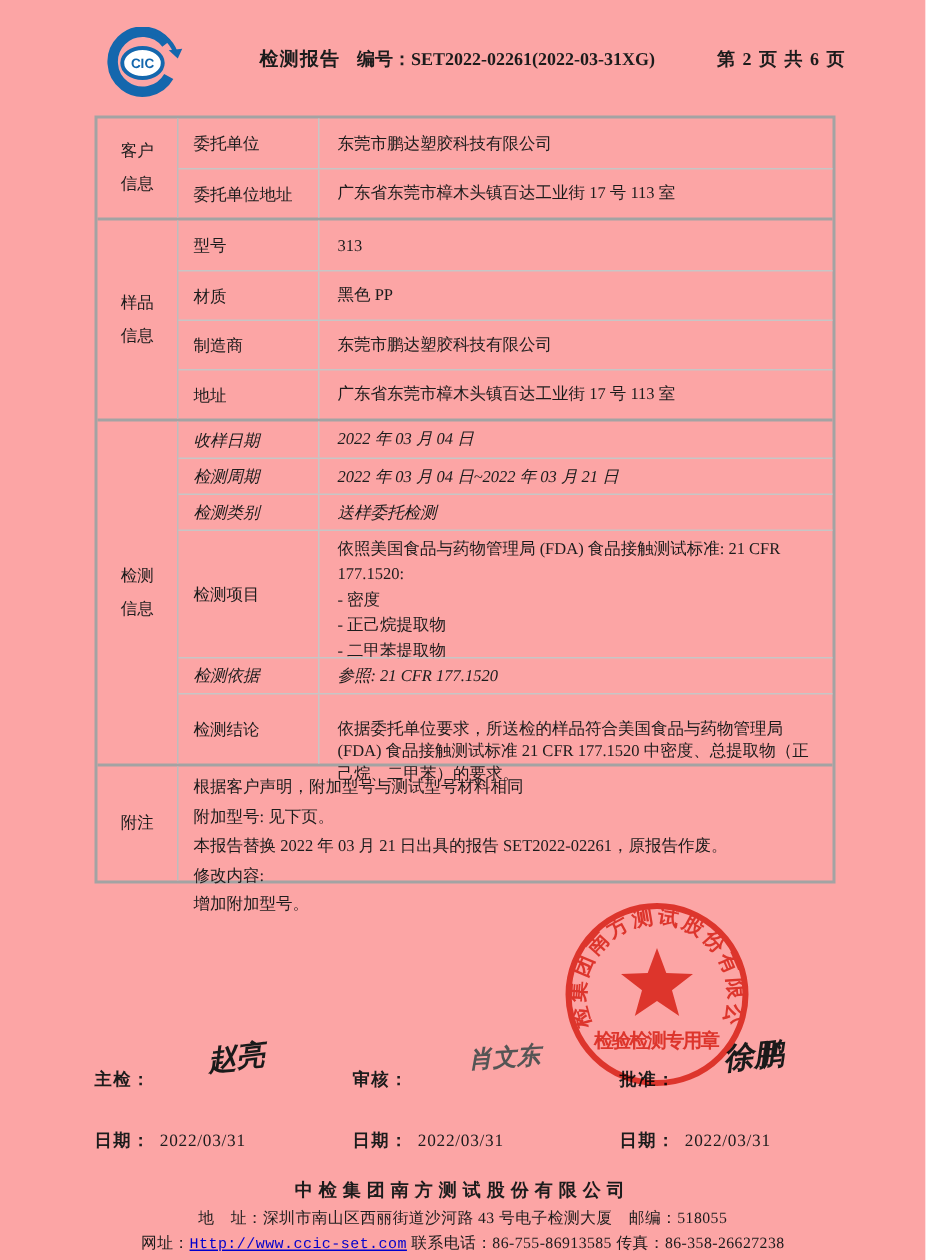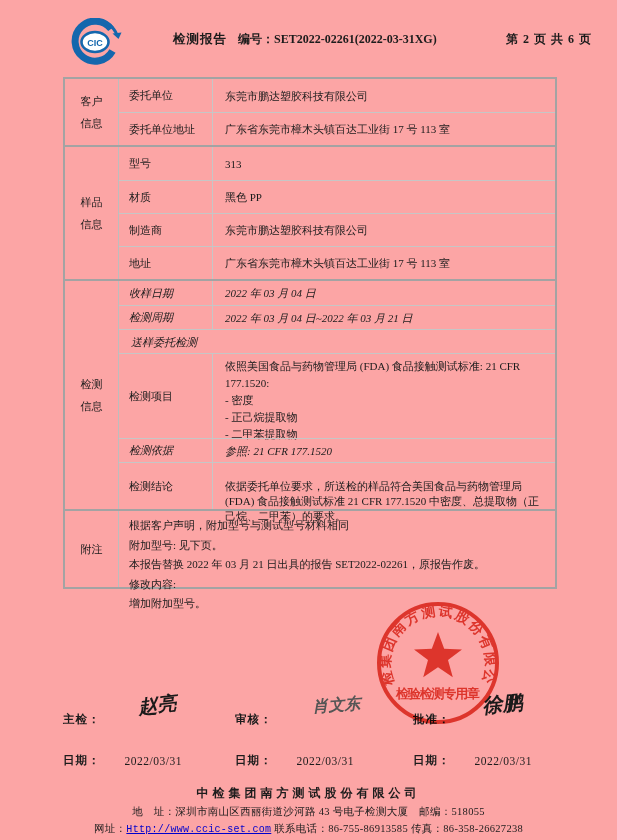--- a/index.html
+++ b/index.html
@@ -4,21 +4,21 @@
 <style>
   * { margin:0; padding:0; box-sizing:border-box; }
   html,body { background:#ffffff; }
   body { font-family:"Liberation Serif","DejaVu Serif",serif; color:#1c1c1c; }
   .page { position:relative; width:617px; height:840px; background:#fca5a5; overflow:hidden; }
 
   
   .hdr-logo { position:absolute; left:66px; top:18px; }
   .hdr-title { position:absolute; left:145px; top:31px; font-size:12.5px; font-weight:bold; letter-spacing:1px;margin-left:28px; }
   .hdr-number { position:absolute; left:238px; top:31px; font-size:12px; font-weight:bold; }
-  .hdr-page { position:absolute; left:478px; top:31px; font-size:12px; font-weight:bold; letter-spacing:1px;margin-left:28px; }
+  .hdr-page { position:absolute; left:478px; top:31px; font-size:12px; font-weight:bold; letter-spacing:1px; }
 
   
   .rpt-table { position:absolute; left:63px; top:77px; width:494px; border:2px solid #a3a3a3; font-size:11px; }
   .sec { display:flex; border-top:2px solid #a3a3a3; }
   .sec:first-child { border-top:none; }
   .cat { width:54px; border-right:1px solid #bdbdbd; display:flex; align-items:center; justify-content:center;
          text-align:center; white-space:pre-line; line-height:2.0; font-weight:normal; }
   .rows { flex:1; display:flex; flex-direction:column; }
   .row { display:flex; border-top:1px solid #c6c6c6; }
   .row:first-child { border-top:none; }
@@ -34,21 +34,21 @@
   .sig-cell { display:flex; align-items:flex-end; height:34px; }
   .sig-role { font-weight:bold; letter-spacing:1px; }
   .sig-name { font-style:italic; font-weight:bold; font-size:19px; color:#1a1a1a;
               font-family:"DejaVu Serif",serif; display:inline-block; }
   .sn1 { transform:rotate(-7deg) translate(38px,-4px); }
   .sn2 { transform:rotate(-4deg) translate(40px,-8px); color:#555; font-size:16px; }
   .sn3 { transform:rotate(-6deg) translate(32px,-6px); font-size:20px; }
   .date-grid { display:grid; grid-template-columns:172px 178px 144px; margin-top:26px; }
   .date-cell { display:flex; align-items:center; }
   .date-label { font-weight:bold; letter-spacing:1px; }
-  .date-value { margin-left:24px; letter-spacing:0.5px; }
+  .date-value { margin-left:6px; letter-spacing:0.5px; }
 
   
   .stamp { position:absolute; left:374px; top:599px; width:128px; height:128px;
            mix-blend-mode:multiply; opacity:0.88; z-index:5; pointer-events:none; }
 
   
   .footer { position:absolute; left:0; top:785px; width:617px; text-align:center; }
   .f-company { font-size:12px; font-weight:bold; letter-spacing:4px; }
   .f-line { font-size:10.5px; margin-top:3px; letter-spacing:0.3px; }
   .f-link { color:#0000cd; text-decoration:underline; font-family:"Liberation Mono","DejaVu Sans Mono",monospace; font-size:10px; }
@@ -117,20 +117,21 @@
       <div class="rows">
         <div class="row r24">
           <div class="lbl">收样日期</div>
           <div class="val">2022 年 03 月 04 日</div>
         </div>
         <div class="row r24">
           <div class="lbl">检测周期</div>
           <div class="val">2022 年 03 月 04 日~2022 年 03 月 21 日</div>
         </div>
         <div class="row r24">
+          <div class="lbl">检测类别</div>
           <div class="val">送样委托检测</div>
         </div>
         <div class="row r85">
           <div class="lbl">检测项目</div>
           <div class="val top-align">依照美国食品与药物管理局 (FDA) 食品接触测试标准: 21 CFR
 177.1520:
 - 密度
 - 正己烷提取物
 - 二甲苯提取物</div>
         </div>

